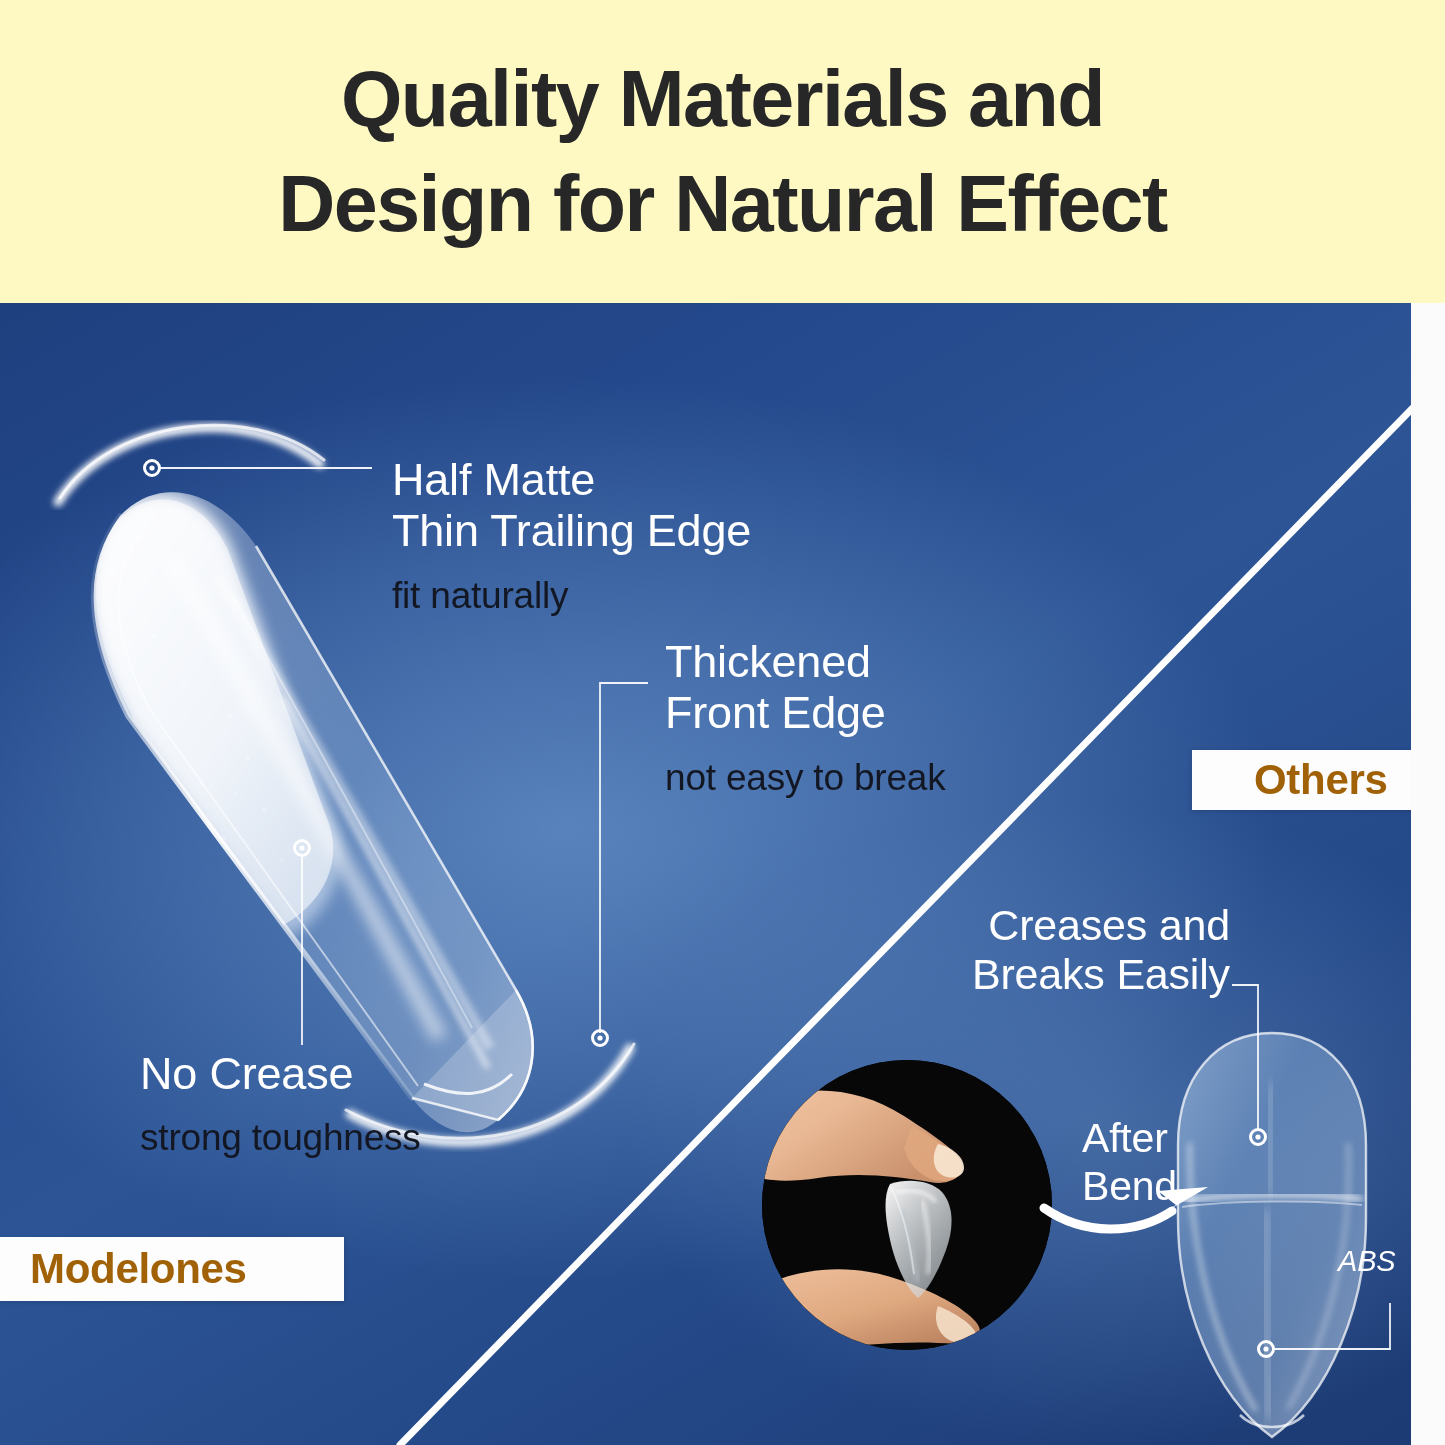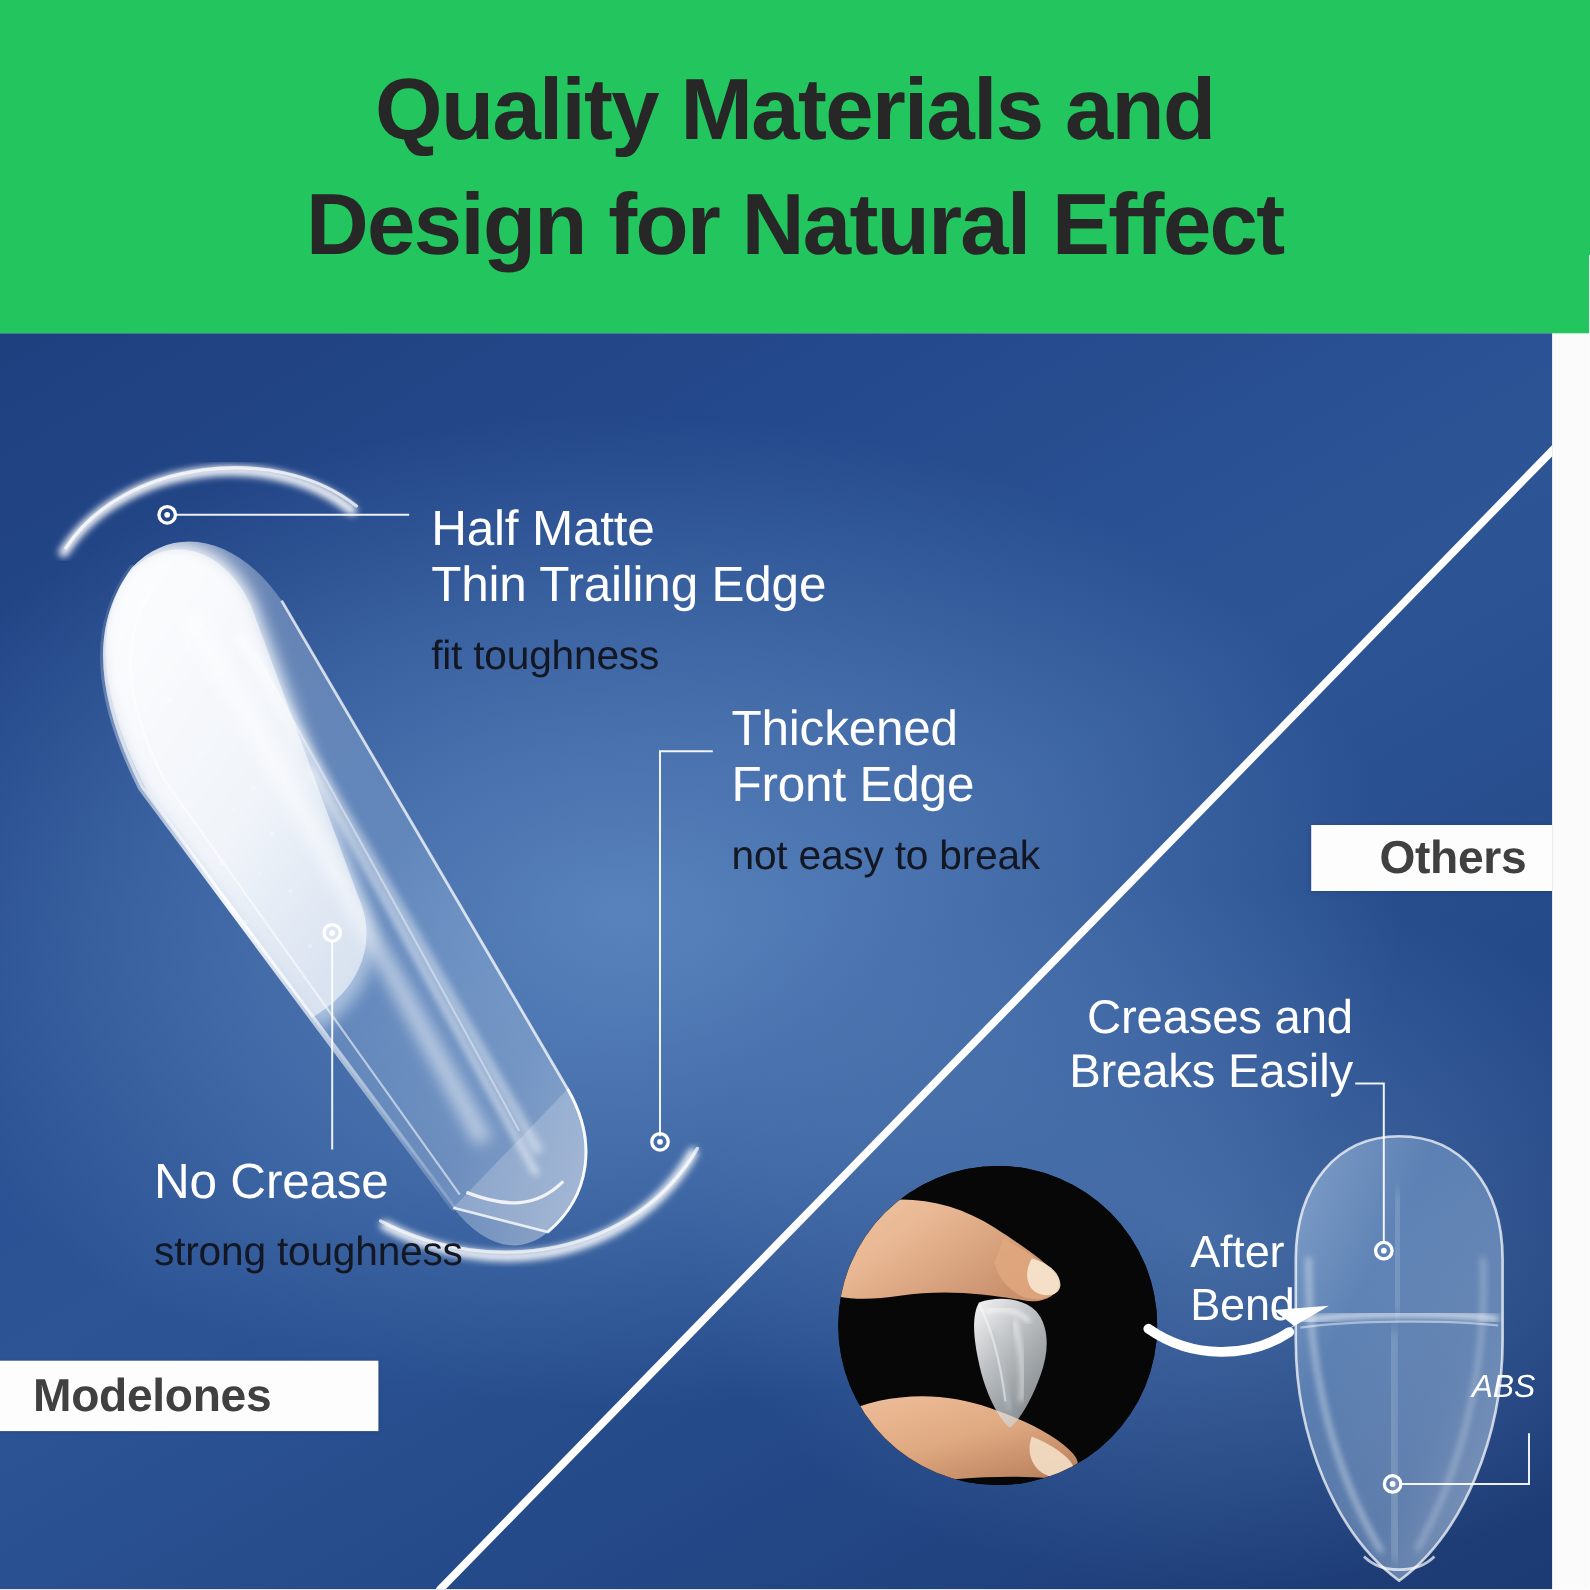--- a/index.html
+++ b/index.html
@@ -8,21 +8,21 @@
   #page{
     position:relative;
     width:1445px;height:1445px;
     overflow:hidden;
     background:#fbfbfc;
   }
 
   
   #header{
     position:absolute;left:0;top:0;width:1445px;height:303px;
-    background:#22c55e;
+    background:#fef9c3;
     display:flex;flex-direction:column;align-items:center;justify-content:center;
   }
   #header .hline{
     font-size:79px;
     font-weight:700;
     letter-spacing:-1.5px;
     color:#272727;
     line-height:1.32;
     white-space:nowrap;
     text-align:center;
@@ -104,21 +104,21 @@
   #lbl-abs .ttl{font-size:29px;font-style:italic;}
 
   
   .badge{
     position:absolute;
     background:#fdfdfd;
     display:flex;align-items:center;
     box-shadow:0 1px 5px rgba(0,0,0,0.17);
   }
   .badge span{
-    color:#404040;
+    color:#a16207;
     font-weight:700;
     font-size:42px;
     letter-spacing:-0.3px;
     white-space:nowrap;
   }
   #badge-modelones{
     left:-28px;top:934px;
     width:372px;height:64px;
     padding-left:58px;
     box-sizing:border-box;
@@ -345,21 +345,21 @@
         <path d="M1044,905 C1084,933 1136,932 1172,908" fill="none" stroke="#ffffff" stroke-width="9" stroke-linecap="round"></path>
         <path d="M1208,884 L1158,888 L1176,902 L1150,918 L1208,884 Z" fill="#ffffff"></path>
       </g>
 
       <line x1="1445" y1="72" x2="400" y2="1142" stroke="#ffffff" stroke-width="7" stroke-linecap="round"></line>
     </svg>
 
     <div class="lbl" id="lbl-halfmatte">
       <div class="ttl">Half Matte
 Thin Trailing Edge</div>
-      <div class="sub">fit toughness</div>
+      <div class="sub">fit naturally</div>
     </div>
 
     <div class="lbl" id="lbl-thickened">
       <div class="ttl">Thickened
 Front Edge</div>
       <div class="sub">not easy to break</div>
     </div>
 
     <div class="lbl" id="lbl-creases">
       <div class="ttl">Creases and

